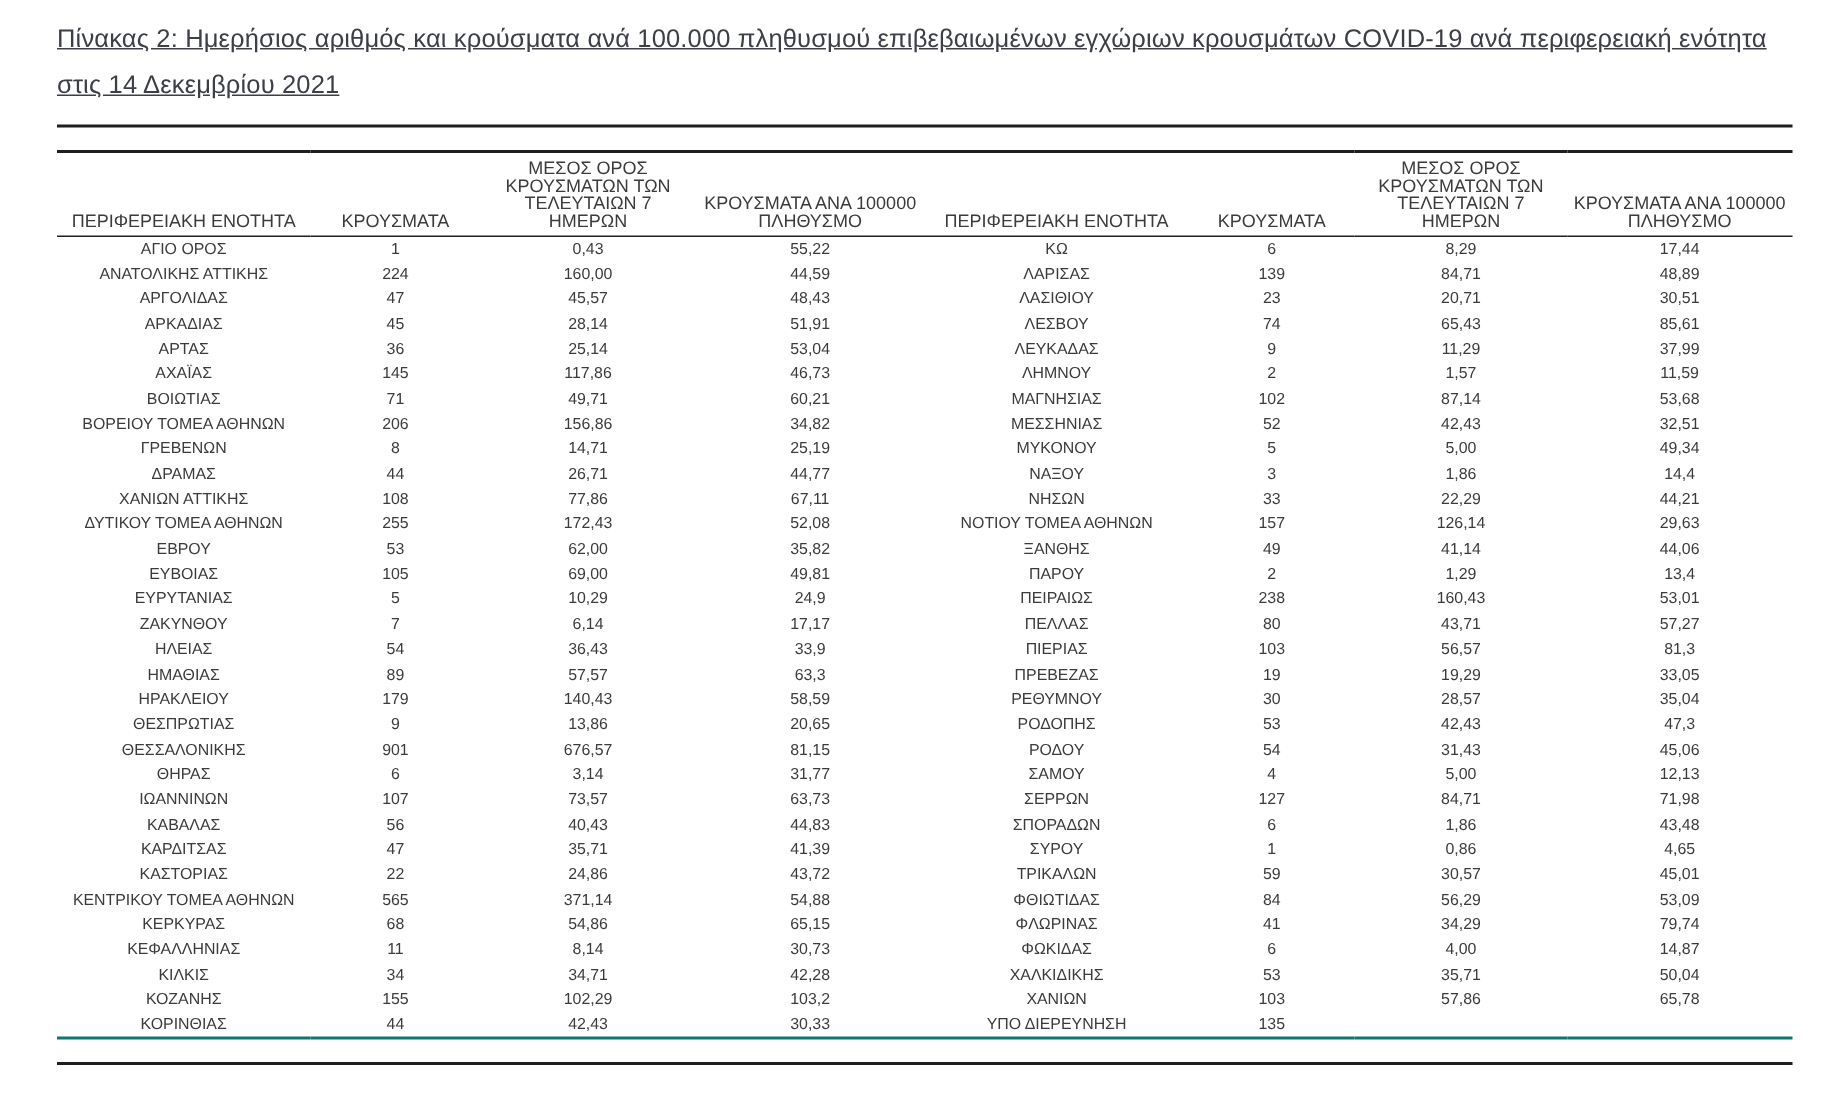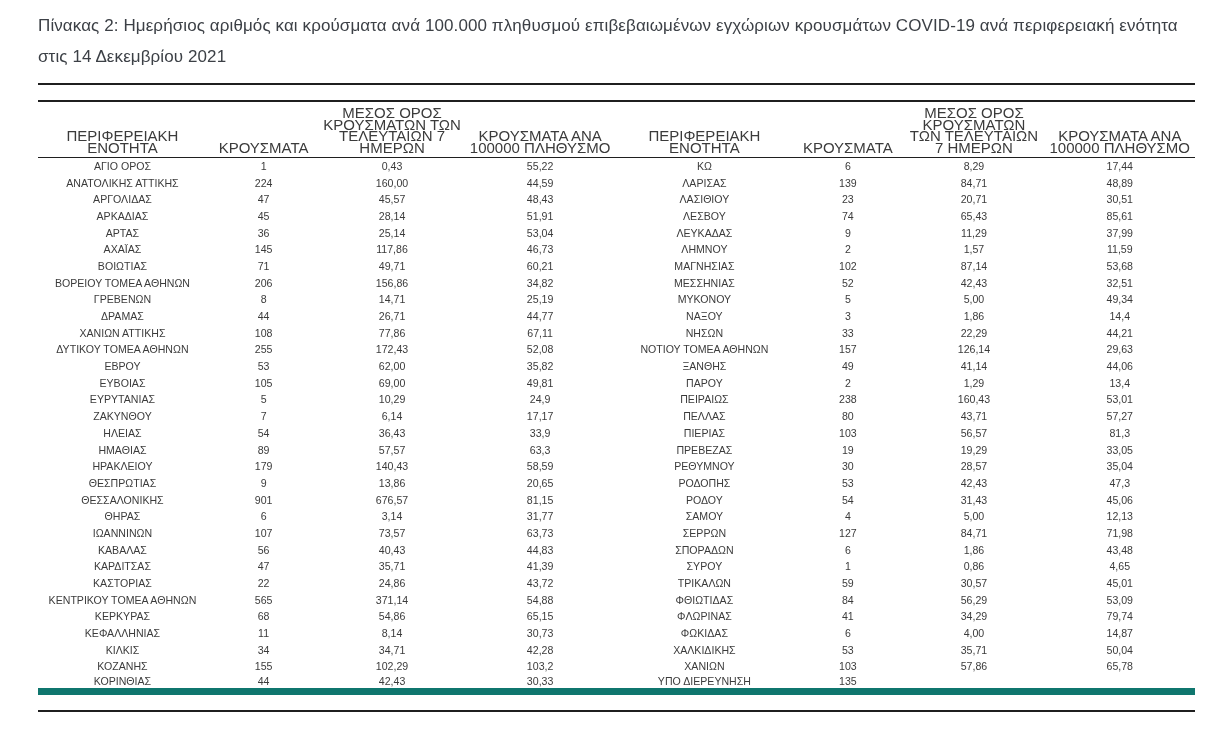--- a/index.html
+++ b/index.html
@@ -16,55 +16,56 @@
   }
   .content {
     padding: 10px 36px 0 38px;
   }
   .doc-title {
     color: #3c4046;
     font-size: 17px;
     line-height: 31px;
     max-width: 1152px;
     letter-spacing: 0.1px;
+    text-decoration: underline;
   }
   .rule {
     border: none;
     border-top: 2px solid #1f1f1f;
     height: 0;
     width: 1157px;
   }
   .rule-after-title { margin-top: 11px; }
   .spacer-sm { height: 15px; }
   table.data-table {
     width: 1157px;
     border-collapse: collapse;
     table-layout: fixed;
     border-top: 2px solid #1f1f1f;
   }
   table.data-table thead th {
     font-weight: normal;
-    font-size: 15px;
+    font-size: 12px;
     line-height: 11.5px;
     color: #3b3b3b;
     vertical-align: bottom;
     padding: 5px 2px 4px 2px;
     border-bottom: 1.5px solid #1f1f1f;
   }
   table.data-table tbody td {
     font-size: 10.6px;
     color: #3b3b3b;
     text-align: center;
     height: 16.7px;
     padding: 0 2px;
     white-space: nowrap;
     overflow: hidden;
   }
   table.data-table tbody {
-    border-bottom: 7px solid #0f766e;
+    border-bottom: 2px solid #0f766e;
   }
   .col-region-l  { width: 14.6%; }
   .col-cases-l   { width: 9.8%;  }
   .col-avg-l     { width: 12.4%; }
   .col-rate-l    { width: 13.2%; }
   .col-region-r  { width: 15.2%; }
   .col-cases-r   { width: 9.6%;  }
   .col-avg-r     { width: 12.2%; }
   .col-rate-r    { width: 13.0%; }
 </style>

